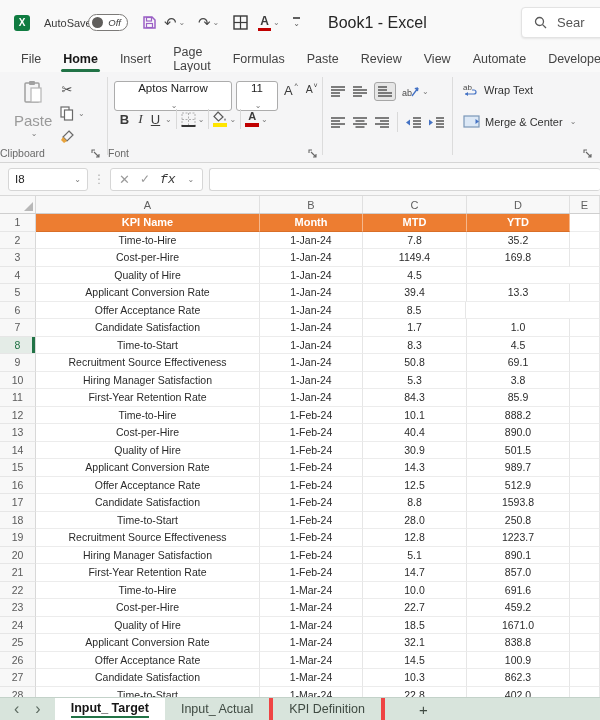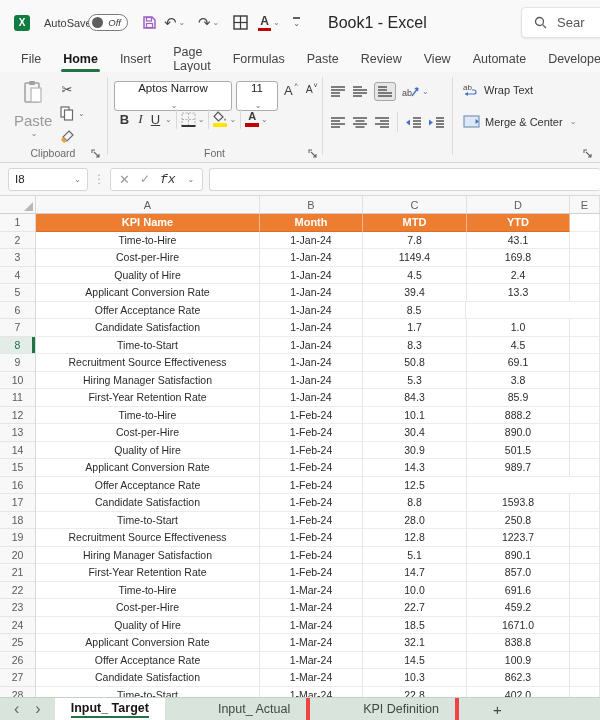--- a/index.html
+++ b/index.html
@@ -33,21 +33,21 @@
   
   .ribbontabs { position:absolute; left:0; top:45px; width:600px; height:27px; background:#f9f9f9; display:flex; align-items:center; padding-left:10px; }
   .rtab { position:relative; padding:0 11px; font-size:12.5px; color:#444; height:27px; display:flex; align-items:center; cursor:default; }
   .rtab.active { color:#161616; font-weight:600; }
   .rtab.active::after { content:""; position:absolute; left:9px; right:9px; bottom:0; height:3px; background:#217346; border-radius:2px; }
 
   
   .ribbon { position:absolute; left:0; top:72px; width:600px; height:91px; background:#f5f5f6; border-bottom:1px solid #d5d5d5; }
   .rgroup { position:absolute; top:0; height:90px; }
   .gdiv { position:absolute; top:5px; height:78px; width:1px; background:#dcdcdc; }
-  .glabel { position:absolute; bottom:3px; left:0; right:0; text-align:center; font-size:10.5px; color:#6a6a6a; }
+  .glabel { position:absolute; bottom:3px; left:0; right:0; text-align:left; font-size:10.5px; color:#6a6a6a; }
   .launcher { position:absolute; bottom:4px; }
   .ribbon svg { display:block; }
   .rbtn-lg { position:absolute; display:flex; flex-direction:column; align-items:center; }
   .rbtn-lg .lbl { font-size:15px; color:#9a9a9a; margin-top:8px; }
   .icon16 { width:18px; height:18px; display:flex; align-items:center; justify-content:center; }
   .scissors { font-size:13px; color:#4a4a4a; }
   .selbox { position:absolute; height:30px; background:#fff; border:1px solid #acacac; border-radius:3px; display:flex; align-items:center; justify-content:space-between; padding:0 5px; font-size:11.5px; color:#222;flex-direction:column; }
   .fmt-row2 { position:absolute; top:37px; display:flex; align-items:center; }
   .btxt { font-weight:bold; font-size:13px; color:#3b3b3b; width:17px; text-align:center; }
   .itxt { font-style:italic; font-family:"Liberation Serif", serif; font-size:13.5px; color:#3b3b3b; width:15px; text-align:center; }
@@ -416,37 +416,36 @@
         <div class="cell cB hdr">Month</div>
         <div class="cell cC hdr">MTD</div>
         <div class="cell cD hdr">YTD</div>
         <div class="cell cE"></div>
       </div>
       <div class="grow">
         <div class="rn">2</div>
         <div class="cell cA">Time-to-Hire</div>
         <div class="cell cB">1-Jan-24</div>
         <div class="cell cC">7.8</div>
-        <div class="cell cD">43.1</div>
+        <div class="cell cD">35.2</div>
         <div class="cell cE"></div>
       </div>
       <div class="grow">
         <div class="rn">3</div>
         <div class="cell cA">Cost-per-Hire</div>
         <div class="cell cB">1-Jan-24</div>
         <div class="cell cC">1149.4</div>
         <div class="cell cD">169.8</div>
         <div class="cell cE"></div>
       </div>
       <div class="grow">
         <div class="rn">4</div>
         <div class="cell cA">Quality of Hire</div>
         <div class="cell cB">1-Jan-24</div>
         <div class="cell cC">4.5</div>
-        <div class="cell cD">2.4</div>
         <div class="cell cE"></div>
       </div>
       <div class="grow">
         <div class="rn">5</div>
         <div class="cell cA">Applicant Conversion Rate</div>
         <div class="cell cB">1-Jan-24</div>
         <div class="cell cC">39.4</div>
         <div class="cell cD">13.3</div>
         <div class="cell cE"></div>
       </div>
@@ -502,21 +501,21 @@
         <div class="cell cA">Time-to-Hire</div>
         <div class="cell cB">1-Feb-24</div>
         <div class="cell cC">10.1</div>
         <div class="cell cD">888.2</div>
         <div class="cell cE"></div>
       </div>
       <div class="grow">
         <div class="rn">13</div>
         <div class="cell cA">Cost-per-Hire</div>
         <div class="cell cB">1-Feb-24</div>
-        <div class="cell cC">30.4</div>
+        <div class="cell cC">40.4</div>
         <div class="cell cD">890.0</div>
         <div class="cell cE"></div>
       </div>
       <div class="grow">
         <div class="rn">14</div>
         <div class="cell cA">Quality of Hire</div>
         <div class="cell cB">1-Feb-24</div>
         <div class="cell cC">30.9</div>
         <div class="cell cD">501.5</div>
         <div class="cell cE"></div>
@@ -527,20 +526,21 @@
         <div class="cell cB">1-Feb-24</div>
         <div class="cell cC">14.3</div>
         <div class="cell cD">989.7</div>
         <div class="cell cE"></div>
       </div>
       <div class="grow">
         <div class="rn">16</div>
         <div class="cell cA">Offer Acceptance Rate</div>
         <div class="cell cB">1-Feb-24</div>
         <div class="cell cC">12.5</div>
+        <div class="cell cD">512.9</div>
         <div class="cell cE"></div>
       </div>
       <div class="grow">
         <div class="rn">17</div>
         <div class="cell cA">Candidate Satisfaction</div>
         <div class="cell cB">1-Feb-24</div>
         <div class="cell cC">8.8</div>
         <div class="cell cD">1593.8</div>
         <div class="cell cE"></div>
       </div>
@@ -633,21 +633,21 @@
         <div class="cell cE"></div>
       </div>
     </div>
 </div>
 
 <div class="tabbar">
   <div class="navarrows">
     <span>‹</span>
     <span>›</span>
   </div>
-  <div style="display:flex;gap:37px;">
+  <div style="display:flex;">
       <div class="stab active">
         <span>Input_ Target</span>
       </div>
       <div class="stab">
         <span>Input_ Actual</span>
       </div>
       <div class="stab">
         <span>KPI Definition</span>
       </div>
     </div>

